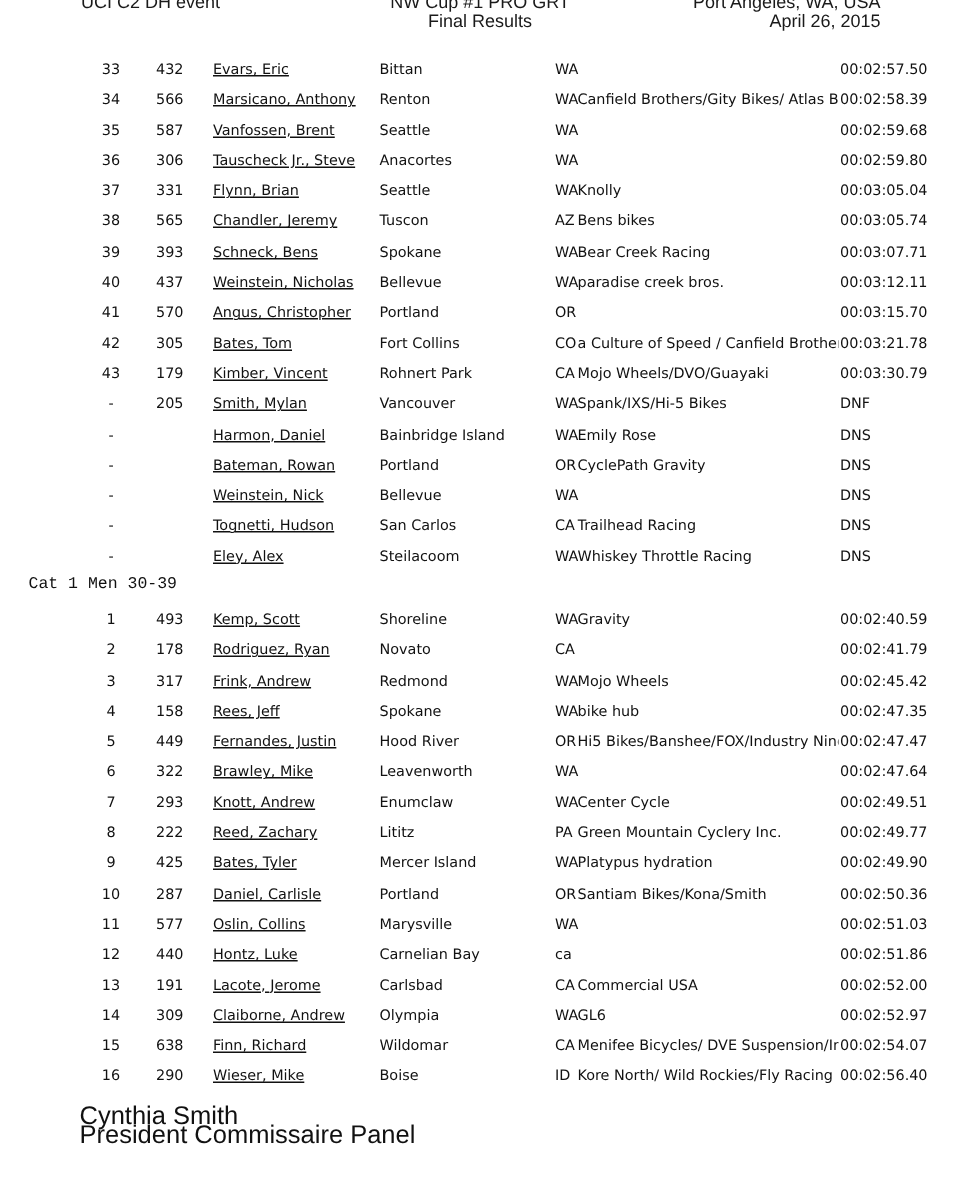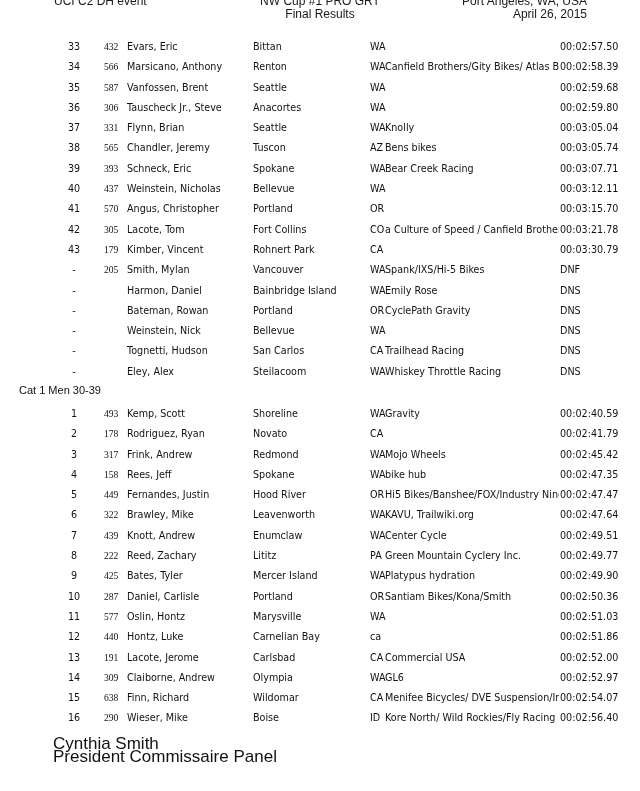--- a/index.html
+++ b/index.html
@@ -9,27 +9,27 @@
     }
     .hdr { position: absolute; font-size: 12px; line-height: 13px; color: #1a1a1a; }
     .hdr-left { left: 54px; top: -5px; }
     .hdr-center { left: 220px; width: 200px; top: -5px; text-align: center; }
     .hdr-right { right: 53px; top: -5px; text-align: right; }
     .rows { position: absolute; left: 0; top: 37px; width: 595px; }
     .row { position: relative; height: 20.3px; font-size: 10.5px; line-height: 20.3px; white-space: nowrap;
       font-family: "DejaVu Sans", sans-serif; font-size: 9.6px; }
     .row span { position: absolute; top: 0; }
     .c-place { left: 62px; width: 24px; text-align: center; }
-    .c-bib { left: 104px; font-family: Liberation Serif, serif; }
-    .c-name { left: 127px; }
+    .c-bib { left: 104px; }
+    .c-name { left: 142px; text-decoration: underline; }
     .c-city { left: 253px; }
     .c-state { left: 352px; margin-left: 18px; }
     .c-team { left: 385px; width: 174px; overflow: hidden; }
     .c-time { left: 560px; }
-    .cat { position: absolute; left: 19px; top: 384px; font-family: Liberation Sans, sans-serif; font-size: 11px; }
+    .cat { position: absolute; left: 19px; top: 384px; font-family: Liberation Mono, monospace; font-size: 11px; }
     .rows2 { position: absolute; left: 0; top: 404px; width: 640px; }
     .sig { position: absolute; left: 53px; top: 738px; font-size: 17px; line-height: 12.5px; }
   </style>
 </head>
 <body>
 
 <div>
   <div class="hdr hdr-left">UCI C2 DH event</div>
   <div class="hdr hdr-center">
     <div>NW Cup #1 PRO GRT</div>
@@ -92,58 +92,60 @@
       <span class="c-bib">565</span>
       <span class="c-name">Chandler, Jeremy</span>
       <span class="c-city">Tuscon</span>
       <span class="c-state">AZ</span>
       <span class="c-team">Bens bikes</span>
       <span class="c-time">00:03:05.74</span>
     </div>
     <div class="row">
       <span class="c-place">39</span>
       <span class="c-bib">393</span>
-      <span class="c-name">Schneck, Eric</span>
+      <span class="c-name">Schneck, Bens</span>
       <span class="c-city">Spokane</span>
       <span class="c-state">WA</span>
       <span class="c-team">Bear Creek Racing</span>
       <span class="c-time">00:03:07.71</span>
     </div>
     <div class="row">
       <span class="c-place">40</span>
       <span class="c-bib">437</span>
       <span class="c-name">Weinstein, Nicholas</span>
       <span class="c-city">Bellevue</span>
       <span class="c-state">WA</span>
+      <span class="c-team">paradise creek bros.</span>
       <span class="c-time">00:03:12.11</span>
     </div>
     <div class="row">
       <span class="c-place">41</span>
       <span class="c-bib">570</span>
       <span class="c-name">Angus, Christopher</span>
       <span class="c-city">Portland</span>
       <span class="c-state">OR</span>
       <span class="c-team"></span>
       <span class="c-time">00:03:15.70</span>
     </div>
     <div class="row">
       <span class="c-place">42</span>
       <span class="c-bib">305</span>
-      <span class="c-name">Lacote, Tom</span>
+      <span class="c-name">Bates, Tom</span>
       <span class="c-city">Fort Collins</span>
       <span class="c-state">CO</span>
       <span class="c-team">a Culture of Speed / Canfield Brothers / I</span>
       <span class="c-time">00:03:21.78</span>
     </div>
     <div class="row">
       <span class="c-place">43</span>
       <span class="c-bib">179</span>
       <span class="c-name">Kimber, Vincent</span>
       <span class="c-city">Rohnert Park</span>
       <span class="c-state">CA</span>
+      <span class="c-team">Mojo Wheels/DVO/Guayaki</span>
       <span class="c-time">00:03:30.79</span>
     </div>
     <div class="row">
       <span class="c-place">-</span>
       <span class="c-bib">205</span>
       <span class="c-name">Smith, Mylan</span>
       <span class="c-city">Vancouver</span>
       <span class="c-state">WA</span>
       <span class="c-team">Spank/IXS/Hi-5 Bikes</span>
       <span class="c-time">DNF</span>
@@ -241,26 +243,25 @@
       <span class="c-state">OR</span>
       <span class="c-team">Hi5 Bikes/Banshee/FOX/Industry Nine/R</span>
       <span class="c-time">00:02:47.47</span>
     </div>
     <div class="row">
       <span class="c-place">6</span>
       <span class="c-bib">322</span>
       <span class="c-name">Brawley, Mike</span>
       <span class="c-city">Leavenworth</span>
       <span class="c-state">WA</span>
-      <span class="c-team">KAVU, Trailwiki.org</span>
       <span class="c-time">00:02:47.64</span>
     </div>
     <div class="row">
       <span class="c-place">7</span>
-      <span class="c-bib">439</span>
+      <span class="c-bib">293</span>
       <span class="c-name">Knott, Andrew</span>
       <span class="c-city">Enumclaw</span>
       <span class="c-state">WA</span>
       <span class="c-team">Center Cycle</span>
       <span class="c-time">00:02:49.51</span>
     </div>
     <div class="row">
       <span class="c-place">8</span>
       <span class="c-bib">222</span>
       <span class="c-name">Reed, Zachary</span>
@@ -283,21 +284,21 @@
       <span class="c-bib">287</span>
       <span class="c-name">Daniel, Carlisle</span>
       <span class="c-city">Portland</span>
       <span class="c-state">OR</span>
       <span class="c-team">Santiam Bikes/Kona/Smith</span>
       <span class="c-time">00:02:50.36</span>
     </div>
     <div class="row">
       <span class="c-place">11</span>
       <span class="c-bib">577</span>
-      <span class="c-name">Oslin, Hontz</span>
+      <span class="c-name">Oslin, Collins</span>
       <span class="c-city">Marysville</span>
       <span class="c-state">WA</span>
       <span class="c-time">00:02:51.03</span>
     </div>
     <div class="row">
       <span class="c-place">12</span>
       <span class="c-bib">440</span>
       <span class="c-name">Hontz, Luke</span>
       <span class="c-city">Carnelian Bay</span>
       <span class="c-state">ca</span>

